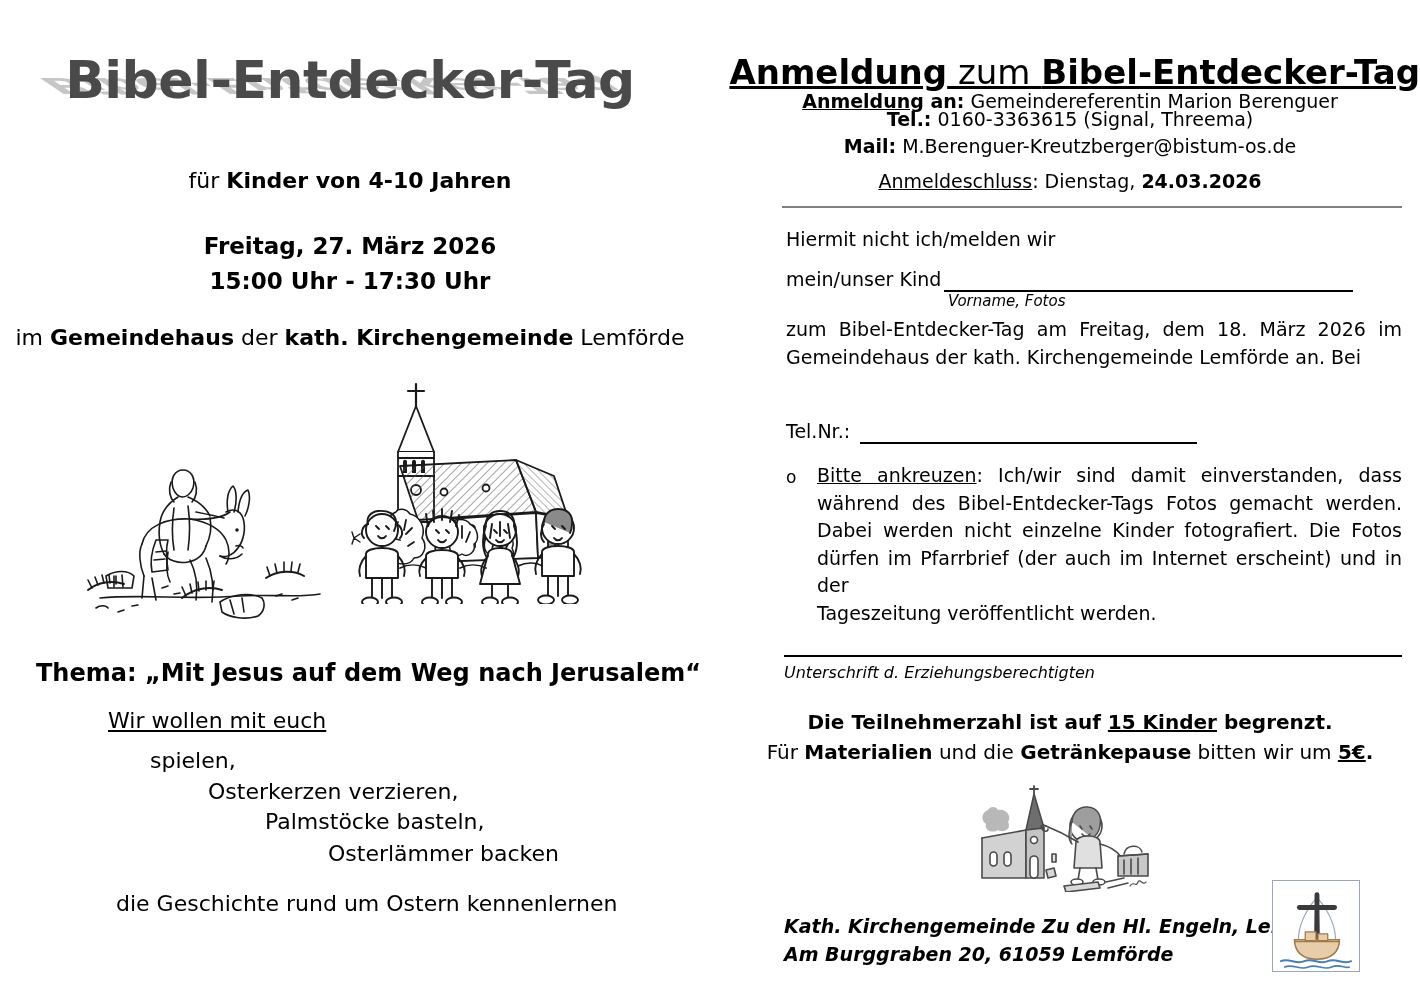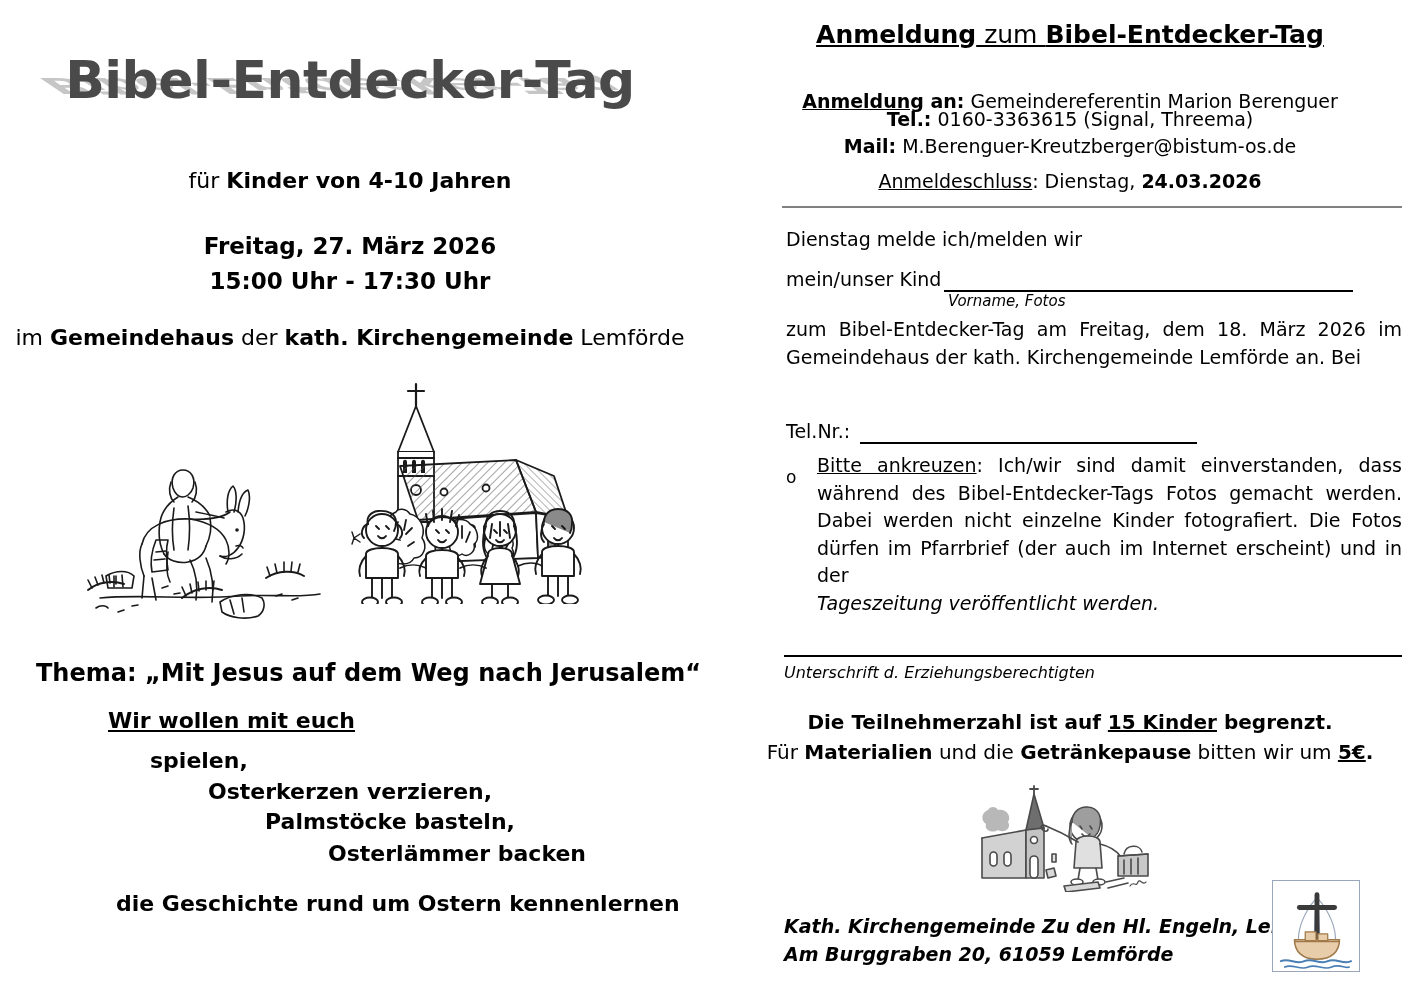--- a/index.html
+++ b/index.html
@@ -115,39 +115,39 @@
     left: 36px;
     top: 659px;
     font-size: 24px;
     font-weight: bold;
     white-space: nowrap;
     text-align: right;
   }
   .activity {
     position: absolute;
     font-size: 22px;
-    font-weight: bold;
+    font-weight: normal;
     white-space: nowrap;
   }
   .act-head   { left: 108px; top: 708px; }
   .act-head span { text-decoration: underline; }
   .act-1      { left: 150px; top: 748px; }
   .act-2      { left: 208px; top: 779px; }
   .act-3      { left: 265px; top: 809px; }
   .act-4      { left: 328px; top: 841px; }
   .act-final  { left: 116px; top: 891px; }
 
   
   .r-header {
     position: absolute;
     left: 0;
-    top: 20px;
-    width: 700px;
-    text-align: center;
-    font-size: 25px;
+    top: 52px;
+    width: 700px;
+    text-align: right;
+    font-size: 34px;
     white-space: nowrap;
   }
   .r-header .ul-all { text-decoration: underline; }
 
   .r-sub {
     position: absolute;
     width: 700px;
     text-align: center;
     font-size: 19px;
     white-space: nowrap;
@@ -214,21 +214,21 @@
   .consent-bullet {
     position: absolute;
     left: 66px;
     top: 469px;
     font-size: 17px;
     line-height: 1;
   }
   .consent-text {
     position: absolute;
     left: 97px;
-    top: 452px;
+    top: 462px;
     width: 585px;
     font-size: 19px;
     text-align: justify;
     line-height: 1.45;
   }
   .consent-text.last-line { text-align: left; }
 
   .sig-line {
     position: absolute;
     left: 64px;
@@ -506,36 +506,36 @@
     </div>
     <div class="r-sub r-sub-3">
       <span class="b">Mail:</span><span class="n"> M.Berenguer-Kreutzberger@bistum-os.de</span>
     </div>
     <div class="r-sub r-sub-4">
       <span class="u">Anmeldeschluss</span><span class="n">: Dienstag, </span><span class="b">24.03.2026</span>
     </div>
 
     <div class="divider"></div>
 
-    <div class="form-text ft-hiermit">Dienstag melde ich/melden wir</div>
+    <div class="form-text ft-hiermit">Hiermit nicht ich/melden wir</div>
     <div class="form-text ft-kind">mein/unser Kind</div>
     <div class="fill-line-name"></div>
     <div class="ft-vorname">Vorname, Fotos</div>
 
     <div class="para-justified">
       <span>zum Bibel-Entdecker-Tag am Freitag, dem 18. März 2026 im Gemeindehaus der kath. Kirchengemeinde Lemförde an. Bei</span>
     </div>
 
     <div class="form-text ft-telnr">Tel.Nr.:</div>
     <div class="fill-line-tel"></div>
 
     <div class="consent-bullet">o</div>
     <div class="consent-text">
       <span class="u">Bitte ankreuzen</span><span>: Ich/wir sind damit einverstanden, dass während des Bibel-Entdecker-Tags Fotos gemacht werden. Dabei werden nicht einzelne Kinder fotografiert. Die Fotos dürfen im Pfarrbrief (der auch im Internet erscheint) und in der</span>
-      <div class="consent-text last-line" style="position:static; width:auto;font-style:italic;">Tageszeitung veröffentlicht werden.</div>
+      <div class="consent-text last-line" style="position:static; width:auto;">Tageszeitung veröffentlicht werden.</div>
     </div>
 
     <div class="sig-line"></div>
     <div class="sig-caption">Unterschrift d. Erziehungsberechtigten</div>
 
     <div class="fee-line fee-1">
       <span class="b">Die Teilnehmerzahl ist auf </span><span class="b u">15 Kinder</span><span class="b"> begrenzt.</span>
     </div>
     <div class="fee-line fee-2">
       <span class="n">Für </span><span class="b">Materialien</span><span class="n"> und die </span><span class="b">Getränkepause</span><span class="n"> bitten wir um </span><span class="b u">5€</span><span class="b">.</span>

